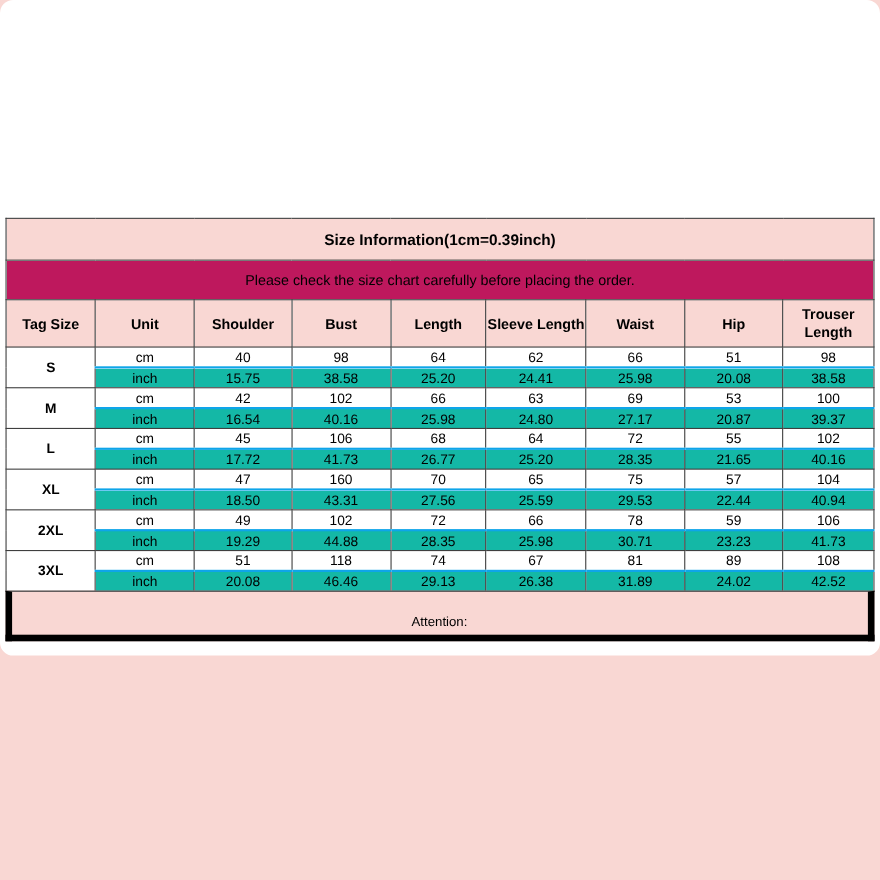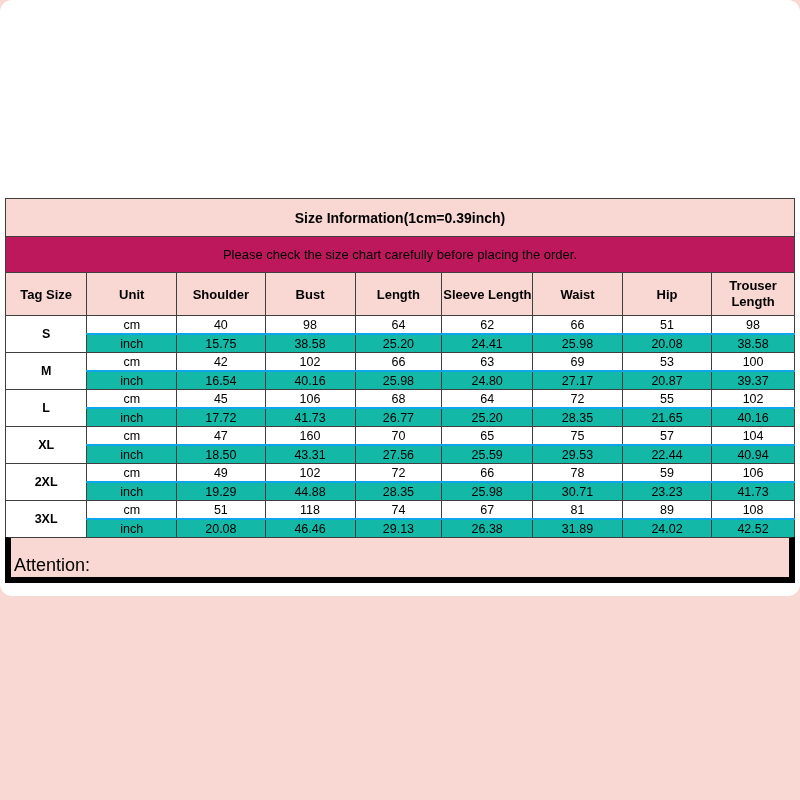--- a/index.html
+++ b/index.html
@@ -73,23 +73,23 @@
     font-size: 14px;
     background: #ffffff;
   }
   td.unit-cell { font-size: 12.5px; }
   .attention-box {
     border: 6px solid #000000;
     border-top: 1px solid #3f3f3f;
     margin-top: -1px;
     background: #f9d7d3;
     padding: 19px 4px 4px 3px;
-    font-size: 18px;
+    font-size: 12px;
     line-height: 16px;
-    text-align: left;
+    text-align: center;
   }
 </style>
 </head>
 <body>
 
 <div class="page">
   <div class="sheet">
 
     <table class="size-table">
       <colgroup>

